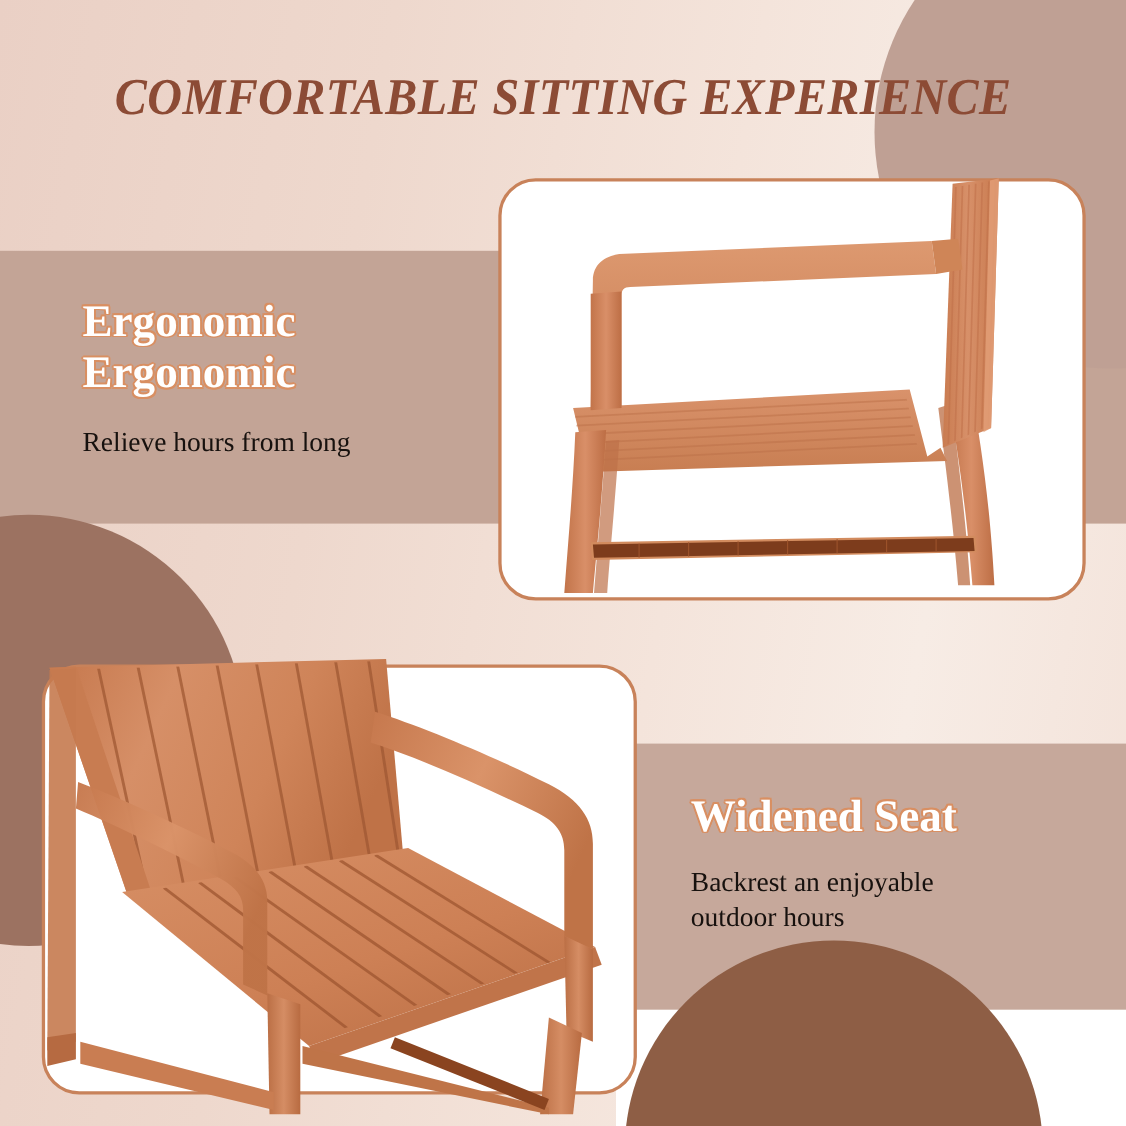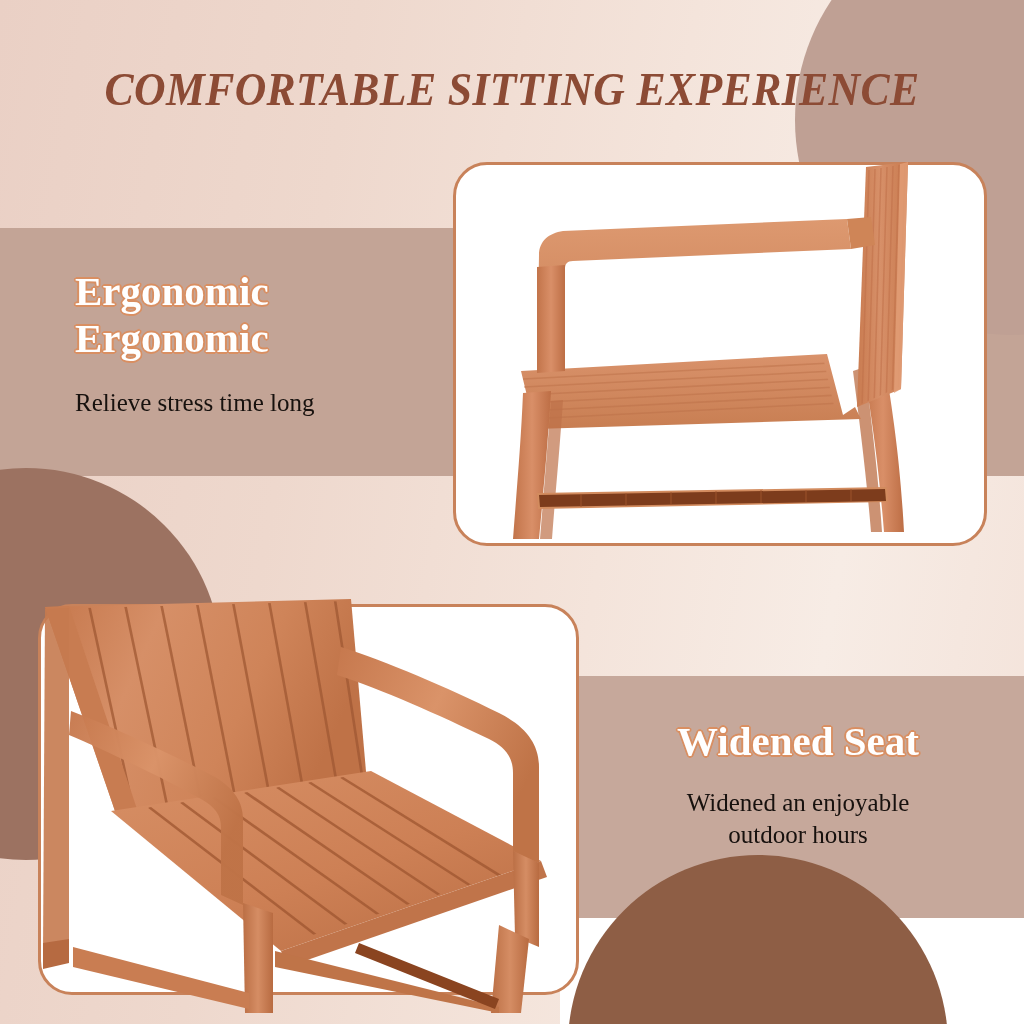--- a/index.html
+++ b/index.html
@@ -106,21 +106,21 @@
     left: 75px; top: 268px;
     width: 330px;
     text-align: left;
   }
   #block-backrest .feature-sub { margin-top: 26px; }
 
   #block-seat {
     position: absolute;
     left: 628px; top: 718px;
     width: 340px;
-    text-align: center;
+    text-align: left;
   }
   #block-seat .feature-sub { margin-top: 22px; }
 
   
   .photo-card {
     position: absolute;
     background: #ffffff;
     border: 3px solid #c8825a;
     border-radius: 34px;
   }
@@ -155,30 +155,30 @@
   </div>
 
   <div class="headline">COMFORTABLE SITTING EXPERIENCE</div>
 
   <div id="block-backrest">
     <div class="feature-heading">
       <div>Ergonomic</div>
       <div>Ergonomic</div>
     </div>
     <div class="feature-sub">
-      <div>Relieve stress time long</div>
+      <div>Relieve hours from long</div>
     </div>
   </div>
 
   <div id="block-seat">
     <div class="feature-heading">
       <div>Widened Seat</div>
     </div>
     <div class="feature-sub">
-      <div>Widened an enjoyable</div>
+      <div>Backrest an enjoyable</div>
       <div>outdoor hours</div>
     </div>
   </div>
 
   <div class="photo-card" id="card-side-view">
     <div class="card-clip">
       <svg class="chair-svg" id="chair-side" viewBox="0 0 540 395">
         <defs>
           <linearGradient id="sideBack" x1="0" y1="0" x2="1" y2="0">
             <stop offset="0%" stop-color="#c97b50"></stop>

